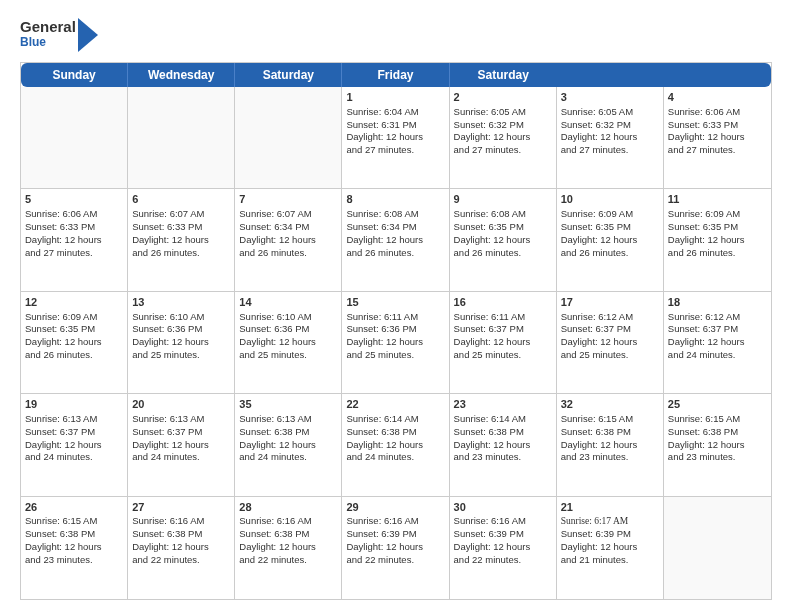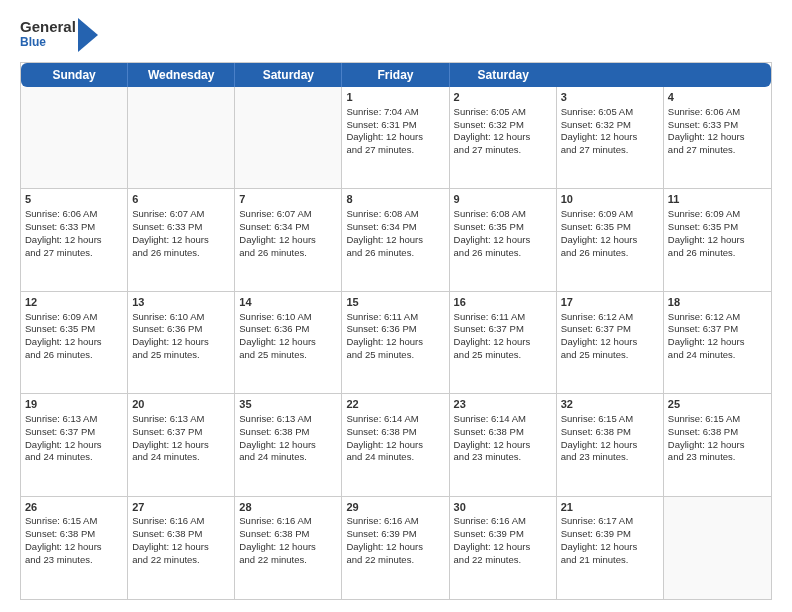--- a/index.html
+++ b/index.html
@@ -117,21 +117,21 @@
         <div class="cal-header-cell">Friday</div>
         <div class="cal-header-cell">Saturday</div>
       </div>
     <div class="calendar-body" id="cal-body">
         <div class="cal-week">
           <div class="cal-cell empty"></div>
           <div class="cal-cell empty"></div>
           <div class="cal-cell empty"></div>
           <div class="cal-cell">
             <span class="day-num">1</span>
-            <span style="display: block;">Sunrise: 7:04 AM</span>
+            <span style="display: block;">Sunrise: 6:04 AM</span>
             <span style="display: block;">Sunset: 6:31 PM</span>
             <span style="display: block;">Daylight: 12 hours</span>
             <span style="display: block;">and 27 minutes.</span>
           </div>
           <div class="cal-cell">
             <span class="day-num">2</span>
             <span style="display: block;">Sunrise: 6:05 AM</span>
             <span style="display: block;">Sunset: 6:32 PM</span>
             <span style="display: block;">Daylight: 12 hours</span>
             <span style="display: block;">and 27 minutes.</span>
@@ -335,21 +335,21 @@
           </div>
           <div class="cal-cell">
             <span class="day-num">30</span>
             <span style="display: block;">Sunrise: 6:16 AM</span>
             <span style="display: block;">Sunset: 6:39 PM</span>
             <span style="display: block;">Daylight: 12 hours</span>
             <span style="display: block;">and 22 minutes.</span>
           </div>
           <div class="cal-cell">
             <span class="day-num">21</span>
-            <span style="display: block;">Sunrise: 6:17 AM</span>
+            <span style="display: block; font-family: Liberation Serif, serif;">Sunrise: 6:17 AM</span>
             <span style="display: block;">Sunset: 6:39 PM</span>
             <span style="display: block;">Daylight: 12 hours</span>
             <span style="display: block;">and 21 minutes.</span>
           </div>
           <div class="cal-cell empty"></div>
         </div>
       </div>
   </div>
 </div>
 

